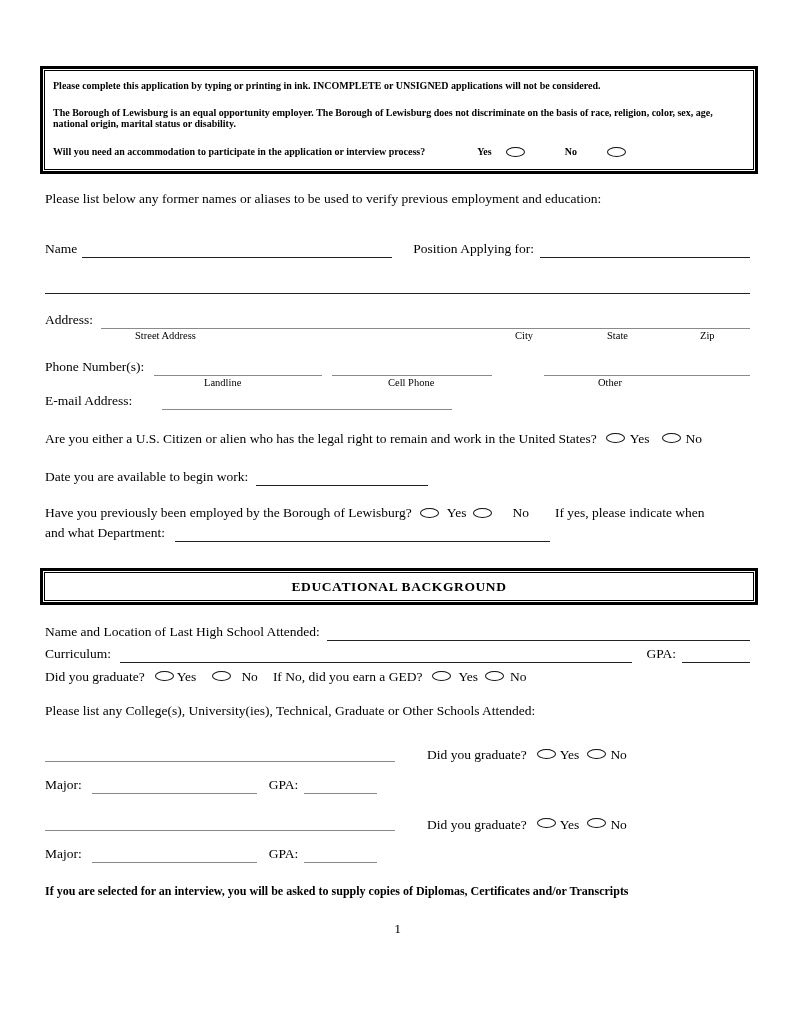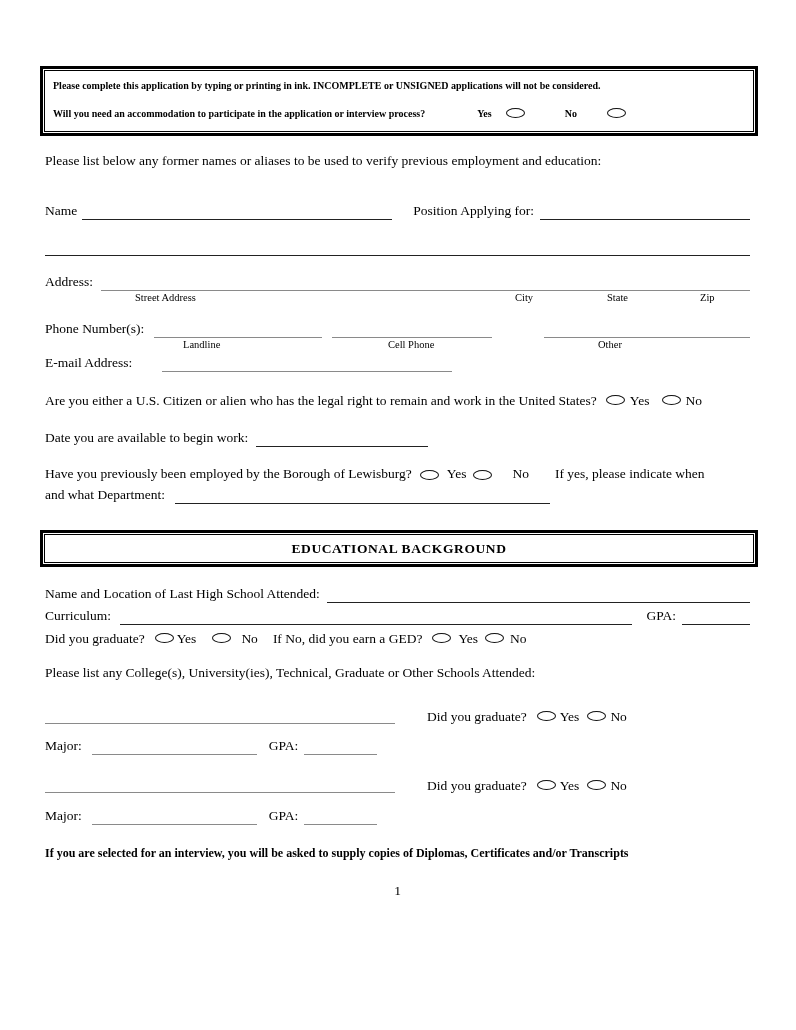--- a/index.html
+++ b/index.html
@@ -63,20 +63,21 @@
 <body>
 
 <div class="page">
 
   <div class="titles">
   </div>
 
   <div class="dbox">
     <div class="dbox-inner notice">
       <div>Please complete this application by typing or printing in ink.  INCOMPLETE or UNSIGNED applications will not be considered.</div>
+      <div class="notice-p2">The Borough of Lewisburg is an equal opportunity employer.  The Borough of Lewisburg does not discriminate on the basis of race, religion, color, sex, age, national origin, marital status or disability.</div>
       <div class="accom-row">
         <span class="q">Will you need an accommodation to participate in the application or interview process?</span>
         <span class="q" style="margin-left:52px;">Yes</span>
         <span class="oval" style="margin-left:14px; margin-bottom:0;"></span>
         <span class="q" style="margin-left:40px;">No</span>
         <span class="oval" style="margin-left:30px; margin-bottom:0;"></span>
       </div>
     </div>
   </div>
 
@@ -105,21 +106,21 @@
       <span style="left:655px;">Zip</span>
     </div>
 
     <div class="row" style="margin-top:15px;">
       <span class="lbl">Phone Number(s):</span>
       <span class="blank gray" style="width:168px; margin-left:10px;"></span>
       <span class="blank gray" style="width:160px; margin-left:10px;"></span>
       <span class="blank gray grow" style="margin-left:52px;"></span>
     </div>
     <div class="subrow">
-      <span style="left:138px;">Landline</span>
+      <span style="left:159px;">Landline</span>
       <span style="left:343px;">Cell Phone</span>
       <span style="left:553px;">Other</span>
     </div>
 
     <div class="row" style="margin-top:2px;">
       <span class="lbl">E-mail Address:</span>
       <span class="blank gray" style="width:290px; margin-left:30px;"></span>
     </div>
 
     <div class="row" style="margin-top:21px; align-items:center;">

